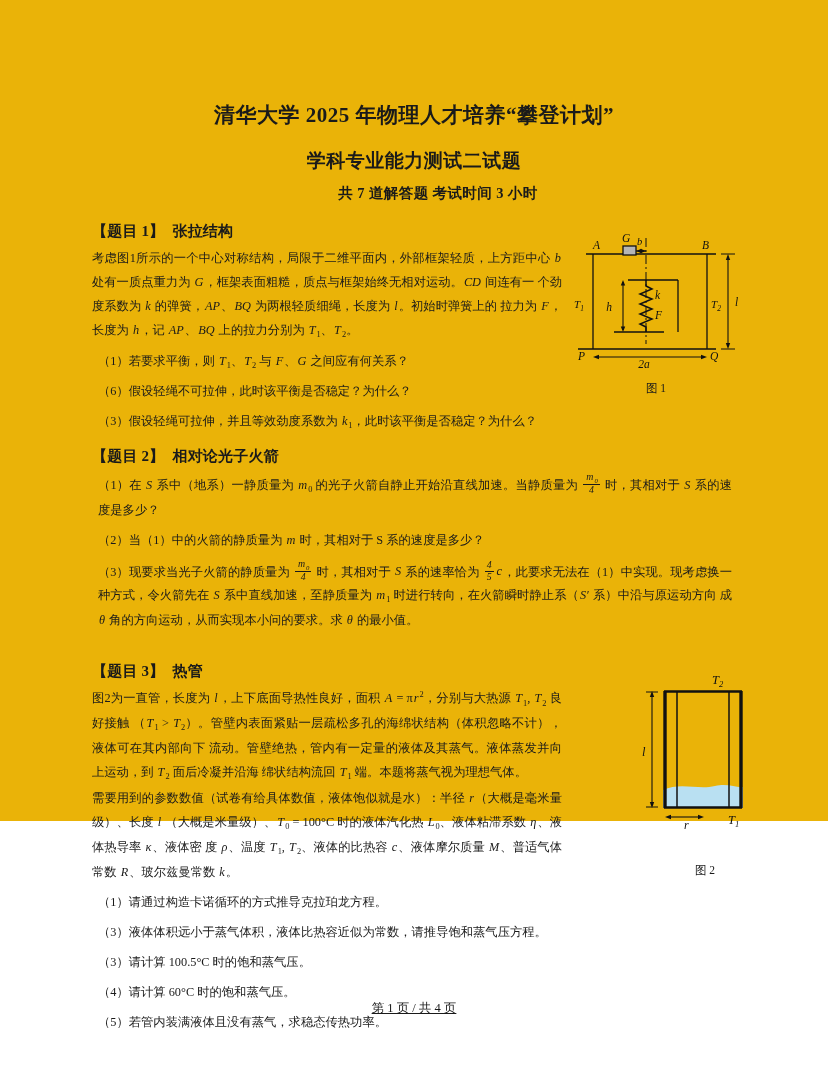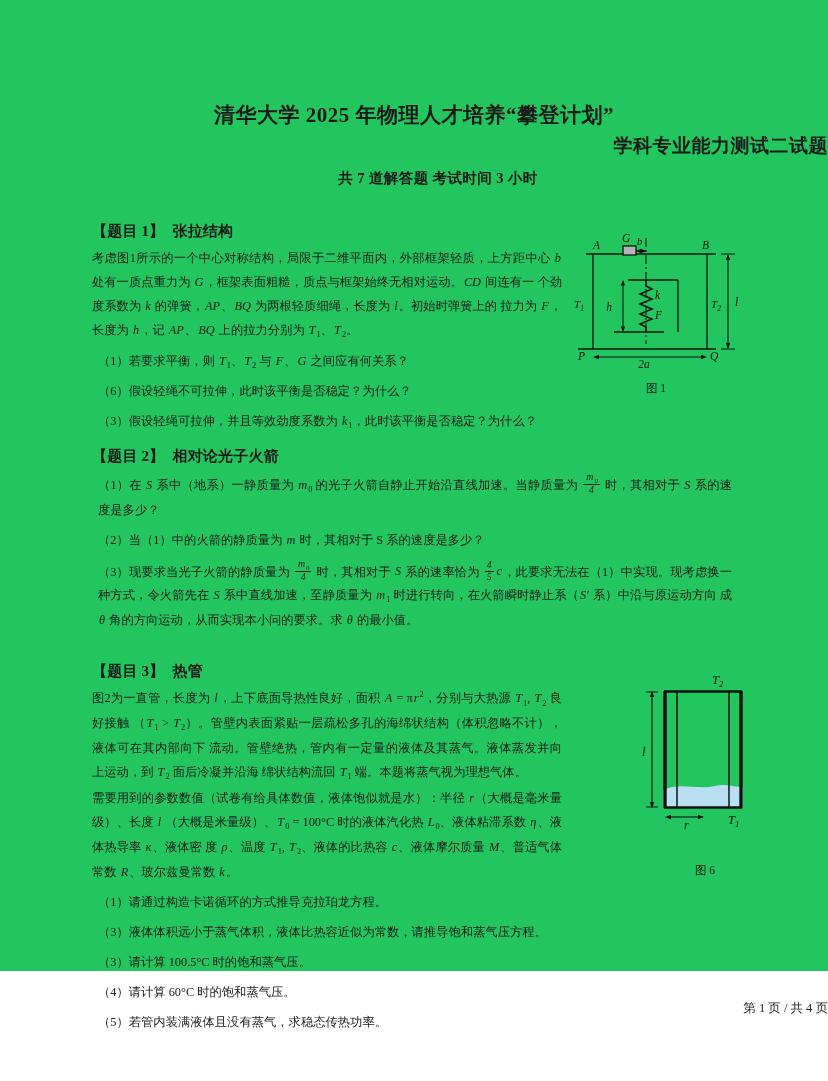--- a/index.html
+++ b/index.html
@@ -12,43 +12,42 @@
     height: 1081px;
     position: relative;
     font-family: "Liberation Serif", "DejaVu Serif", serif;
     color: #1a1a1a;
     overflow: hidden;
   }
   .page {
     position: absolute;
     left: 0; top: 0;
     width: 828px;
-    height: 971px;
-    background: #22c55e;
+    height: 821px;
+    background: #eab308;
   }
   
   .title-block {
     position: absolute;
     left: 0; top: 100px;
     width: 828px;
     text-align: center;
   }
   .title-line1 {
     font-size: 21px;
     font-weight: bold;
     letter-spacing: 0.5px;
     line-height: 1.45;
   }
   .title-line2 {
     font-size: 19px;
     font-weight: bold;
     letter-spacing: 0.5px;
     line-height: 1.5;
-    margin-top: 2px;
-    text-align: right;
+    margin-top: 17px;
   }
   .subtitle {
     font-size: 14.5px;
     font-weight: bold;
     margin-top: 8px;
     letter-spacing: 0.4px;
     padding-left: 48px;
   }
   .prob-head {
     font-size: 15px;
@@ -120,22 +119,23 @@
     width: 130px;
     text-align: center;
   }
 
   
   .footer {
     position: absolute;
     left: 0;
     top: 1000px;
     width: 828px;
-    text-align: right;
+    text-align: center;
     font-size: 12.5px;
+    text-decoration: underline;
   }
 </style>
 </head>
 <body>
 
 <div class="page">
 
   <div class="title-block">
     <div class="title-line1">清华大学 2025 年物理人才培养“攀登计划”</div>
     <div class="title-line2">学科专业能力测试二试题</div>
@@ -309,19 +309,19 @@
 
         <line x1="29" y1="151" x2="60" y2="151" stroke="#111" stroke-width="1.1"></line>
         <polygon points="25,151 31,148.8 31,153.2" fill="#111"></polygon>
         <polygon points="64,151 58,148.8 58,153.2" fill="#111"></polygon>
 
         <text x="72" y="18" font-family="Liberation Serif, serif" font-style="italic" font-size="12.5" fill="#111">T<tspan font-size="8.5" dy="3">2</tspan></text>
         <text x="88" y="158" font-family="Liberation Serif, serif" font-style="italic" font-size="12.5" fill="#111">T<tspan font-size="8.5" dy="3">1</tspan></text>
         <text x="2" y="90" font-family="Liberation Serif, serif" font-style="italic" font-size="12.5" fill="#111">l</text>
         <text x="44" y="163" font-family="Liberation Serif, serif" font-style="italic" font-size="12" fill="#111">r</text>
       </svg>
-      <div class="fig2-cap">图 6</div>
+      <div class="fig2-cap">图 2</div>
     </div>
   </div>
 
   <div class="footer">第 1 页 / 共 4 页</div>
 
 </div>
 
 </body></html>

